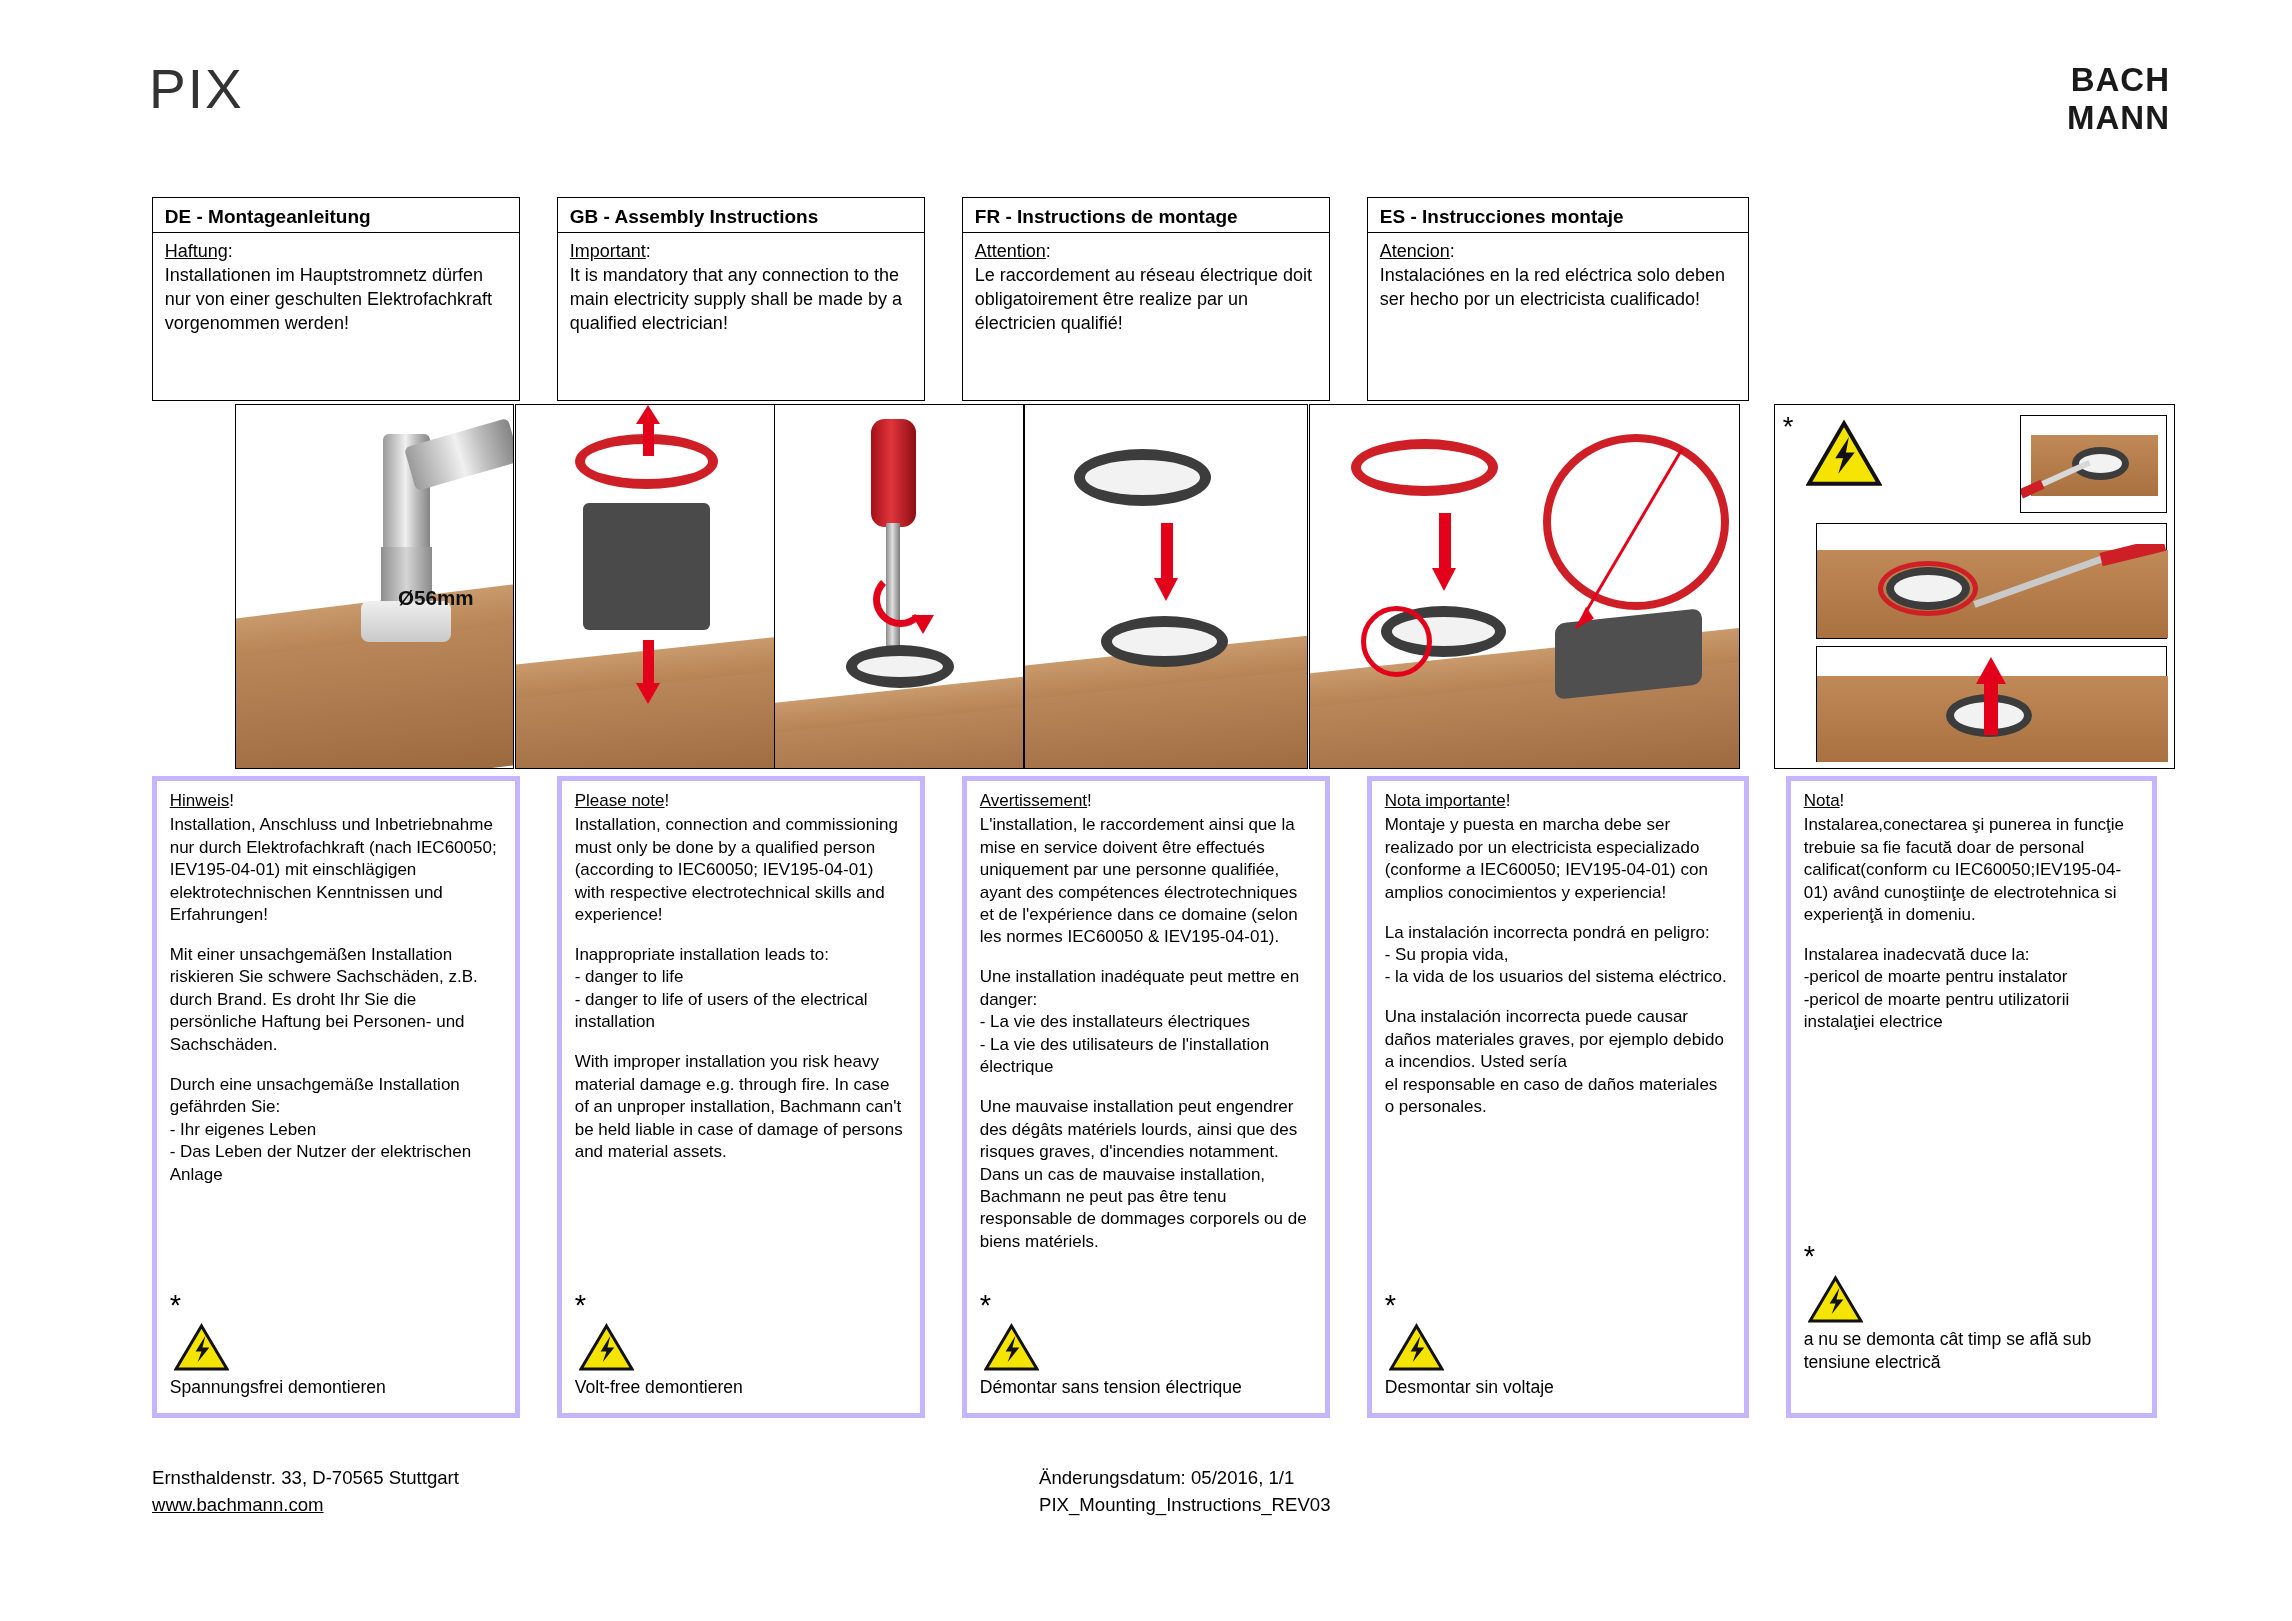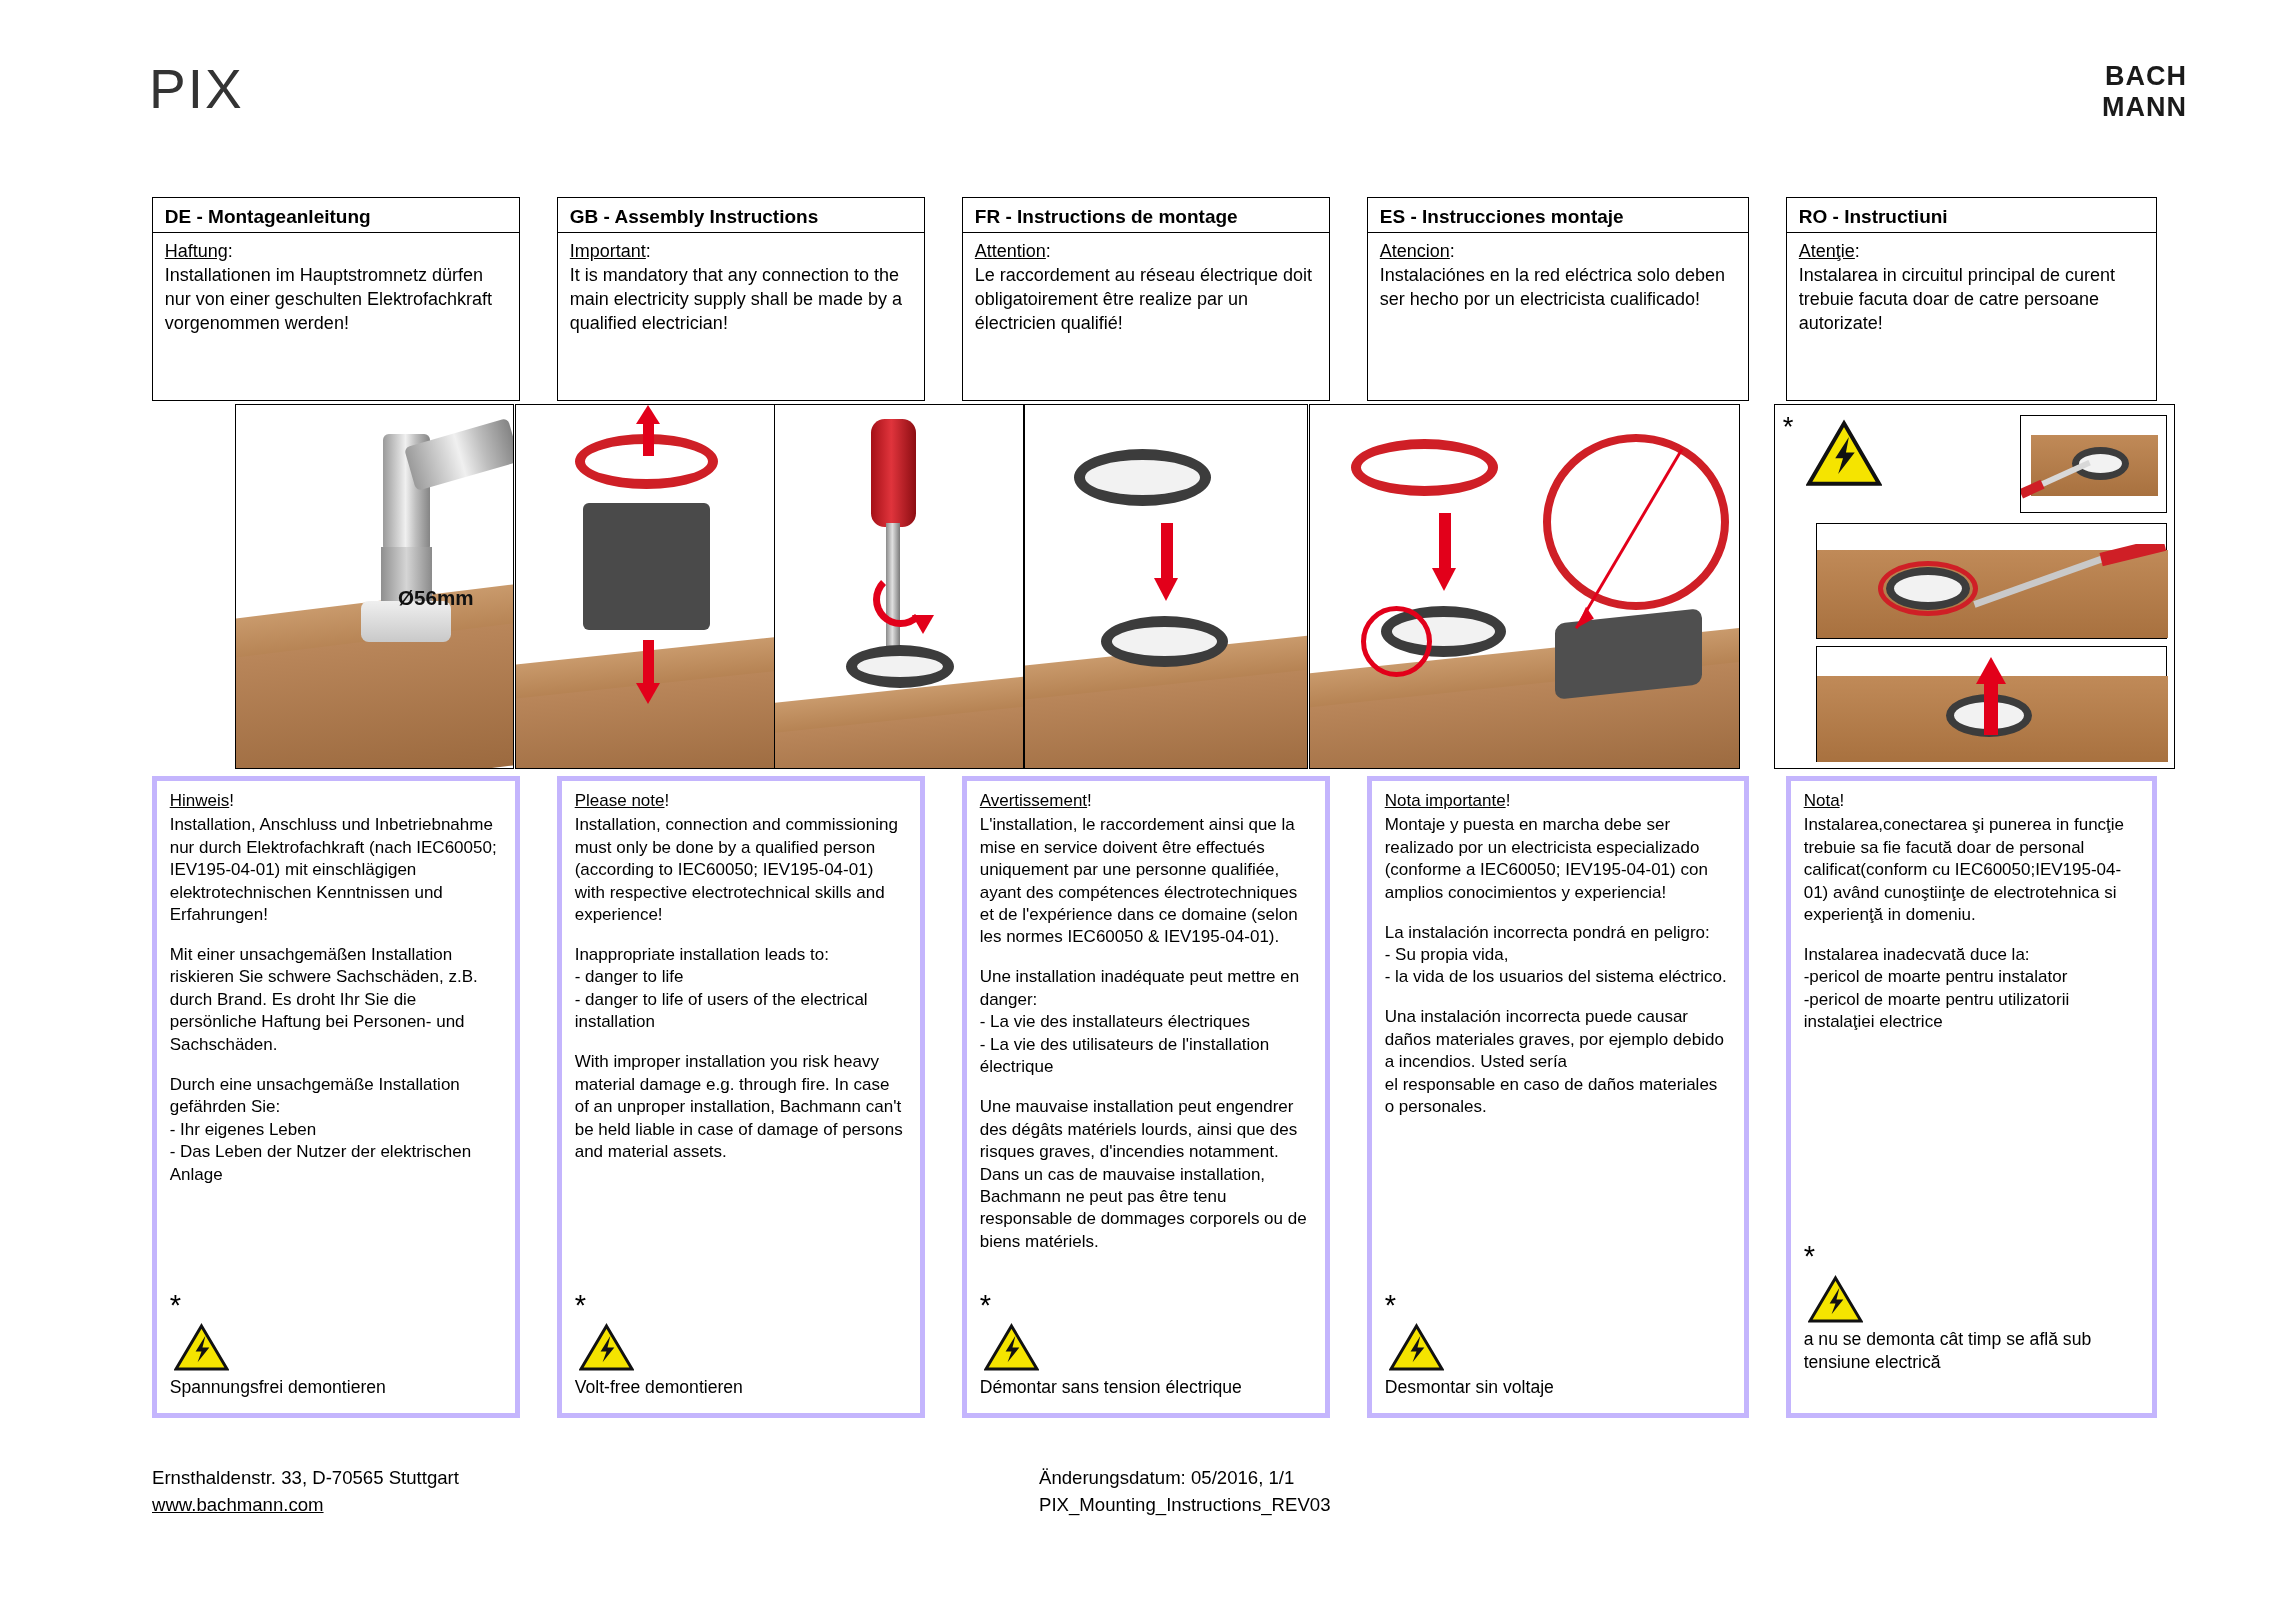--- a/index.html
+++ b/index.html
@@ -29,23 +29,23 @@
   .logo-pix {
     position: absolute;
     left: 149px; top: 57px;
     font-size: 55px;
     letter-spacing: 2px;
     font-weight: 400;
     color: #333;
   }
   .brand {
     position: absolute;
-    right: 106px; top: 61px;
+    right: 123px; top: 61px;
     text-align: right;
-    font-size: 27px;
+    font-size: 33px;
     font-weight: bold;
     letter-spacing: 1px;
     line-height: 1.15;
     color: #1a1a1a;
   }
   .brand div { display: block; }
 
   
   .lang-row {
     position: absolute;
@@ -249,27 +249,20 @@
     </div>
 
     <div class="lang-box" style="width:382px;">
       <div class="lang-title">ES - Instrucciones montaje</div>
       <div class="lang-body">
         <span class="u">Atencion</span>:<br>
         <span>Instalaciónes en la red eléctrica solo deben ser hecho por un electricista cualificado!</span>
       </div>
     </div>
 
-    <div class="lang-box" style="width:371px;">
-      <div class="lang-title">RO - Instructiuni</div>
-      <div class="lang-body">
-        <span class="u">Atenţie</span>:<br>
-        <span>Instalarea in circuitul principal de curent trebuie facuta doar de catre persoane autorizate!</span>
-      </div>
-    </div>
 
   </div>
 
   <div class="img-strip">
 
     <div class="img-frame" style="left:83px; top:0; width:279px; height:365px;">
       <div class="wood-top" style="left:-9.8px; top:196px; width:304px; height:54px; transform:skewY(-7deg);"></div>
       <div class="wood" style="left:-9.8px; top:235px; width:304px; height:142px; transform:skewY(-7deg);"></div>
       <div class="metalpipe" style="left:147px; top:29px; width:47px; height:118px; transform:rotate(0deg);"></div>
       <div class="metalpipe" style="left:172px; top:26.5px; width:108px; height:45px; transform:rotate(-16deg);"></div>

